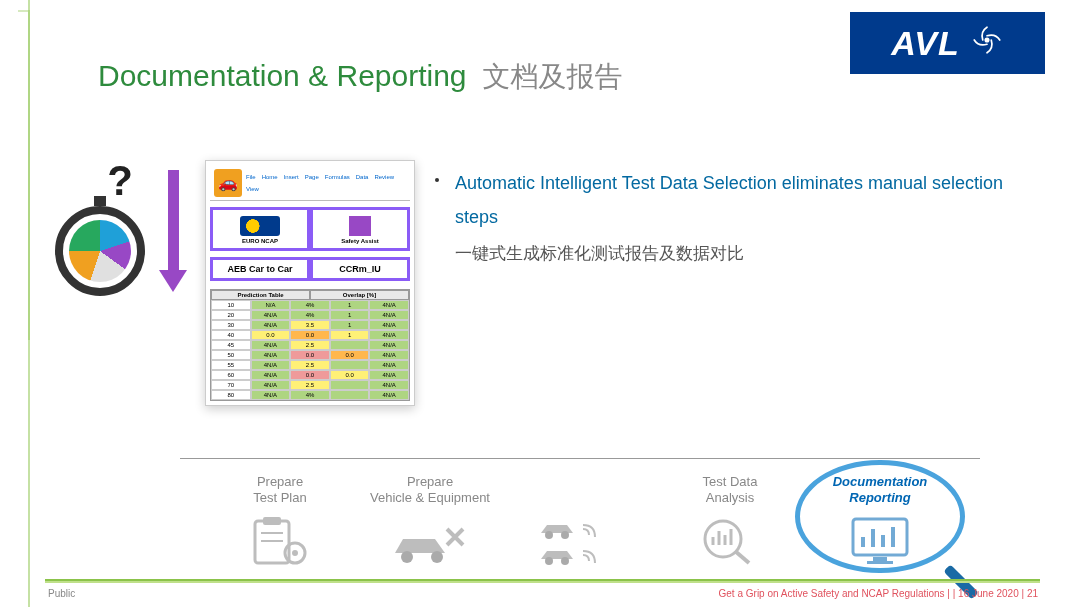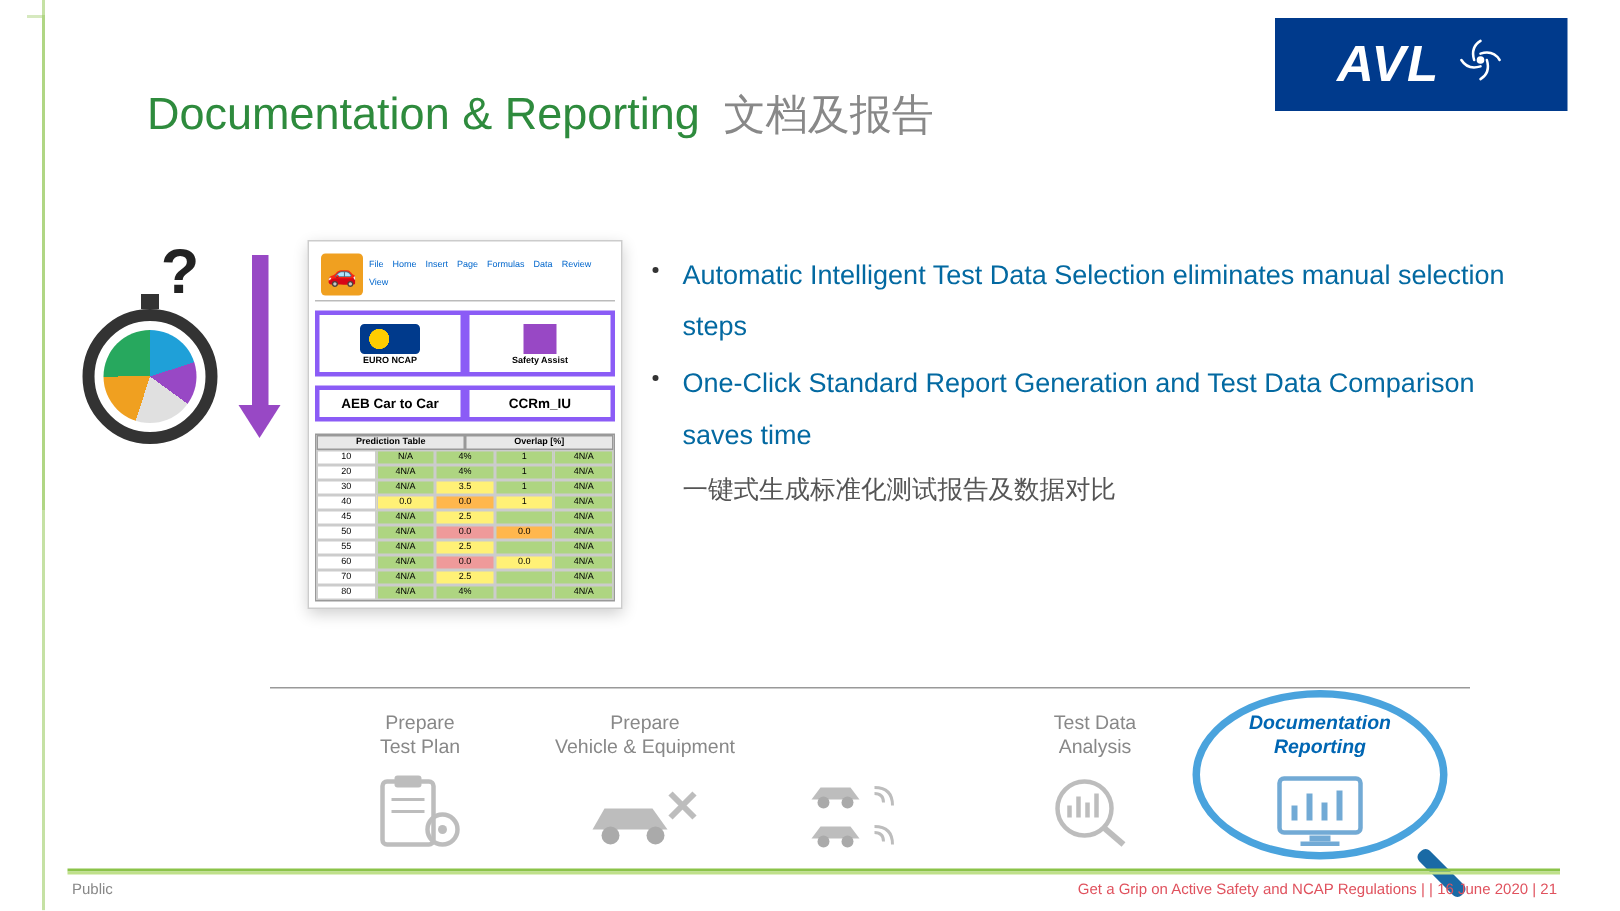--- a/index.html
+++ b/index.html
@@ -219,24 +219,20 @@
             </div>
         </div>
       </div>
     </div>
 
     <div class="bullets-col">
       <div class="bullet">
         <div class="bullet-dot"></div>
         <div class="bullet-en">Automatic Intelligent Test Data Selection eliminates manual selection steps</div>
       </div>
-      <div class="bullet">
-        <div class="bullet-dot"></div>
-        <div class="bullet-en">One-Click Standard Report Generation and Test Data Comparison saves time</div>
-      </div>
       <div class="bullet-zh">一键式生成标准化测试报告及数据对比</div>
     </div>
   </div>
 
   <div class="wf-divider"></div>
   <div class="workflow">
     <div class="wf-step">
       <div class="wf-label"><span>Prepare</span><br><span>Test Plan</span></div>
       <div class="wf-icon">
           <svg width="62" height="52" viewBox="0 0 62 52">

